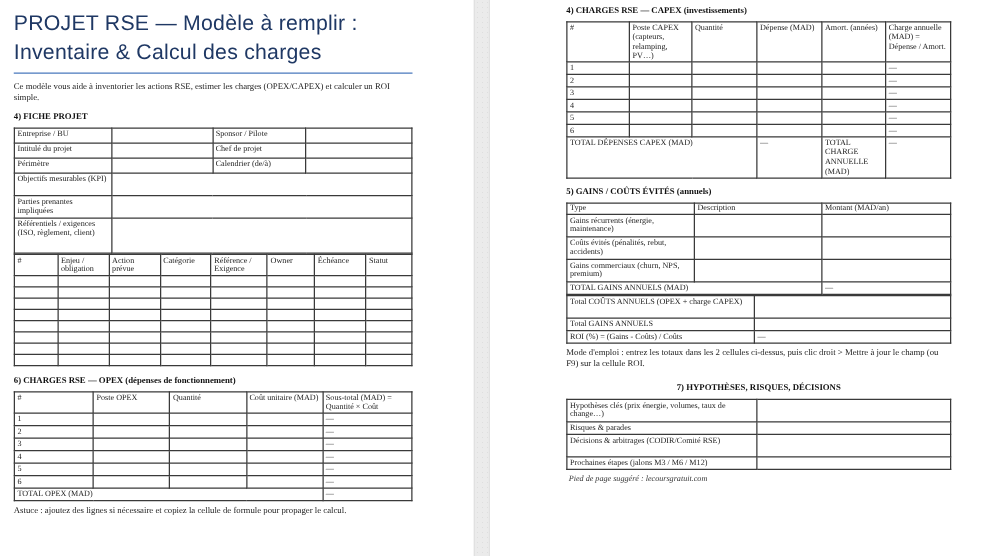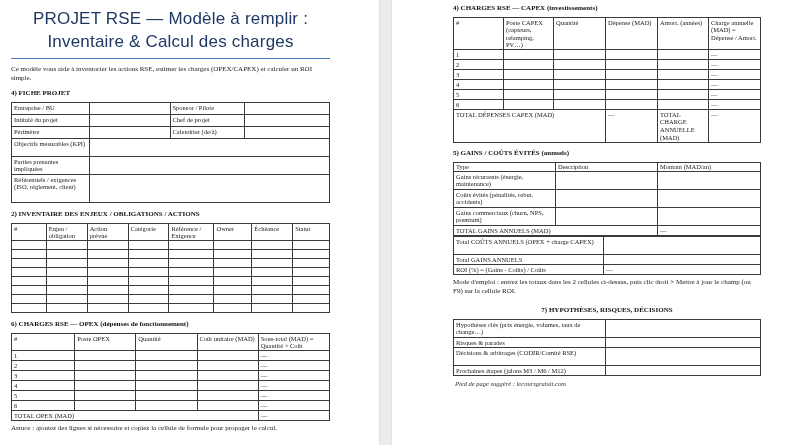--- a/index.html
+++ b/index.html
@@ -9,21 +9,21 @@
     -webkit-font-smoothing:antialiased;
   }
   .canvas{position:relative;width:800px;height:445px;display:flex;}
   .page{background:#fff;box-sizing:border-box;}
   .page-left{width:381px;padding:5px 49px 0 11px;}
   .page-gap{width:11px;background:#ebebeb;border-left:1px solid #e1e1e1;border-right:1px solid #e1e1e1;
     background-image:radial-gradient(#dedede 0.5px, transparent 0.6px);background-size:4px 4px;}
   .page-right{flex:1;padding:2px 39px 0 61px;}
 
   .doc-title{
-    margin:2px 0 0 0;text-align:center;font-family:"Liberation Sans", sans-serif;
+    margin:2px 0 0 0;text-align:left;font-family:"Liberation Sans", sans-serif;
     font-weight:400;font-size:17px;line-height:23px;color:#1f3864;letter-spacing:.2px;
   }
   .title-rule{border:none;border-top:1.5px solid #4a79bd;margin:5px 0 0 0;}
 
   .intro{font-size:7px;line-height:8.5px;margin:6px 0 0 0;}
   .sec{font-size:7px;line-height:9px;font-weight:700;margin:7px 0 4px 0;color:#111;}
   .note{font-size:7px;line-height:8.5px;margin:3px 0 0 0;}
   .footer-note{font-size:6.5px;line-height:8px;margin:4px 0 0 2px;font-style:italic;color:#333;}
 
   table.doc{border-collapse:collapse;table-layout:fixed;width:100%;
@@ -86,21 +86,20 @@
         <td>Parties prenantes impliquées</td>
         <td colspan="3"></td>
       </tr>
       <tr class="hrow26">
         <td>Référentiels / exigences (ISO, règlement, client)</td>
         <td colspan="3"></td>
       </tr>
     </tbody>
       </table>
 
-    <h2 class="sec">2) INVENTAIRE DES ENJEUX / OBLIGATIONS / ACTIONS</h2>
     <table class="doc">
       <colgroup>
           <col style="width:34px">
           <col style="width:40px">
           <col style="width:40px">
           <col style="width:40px">
           <col style="width:44px">
           <col style="width:37px">
           <col style="width:40px">
           <col style="width:36px">

